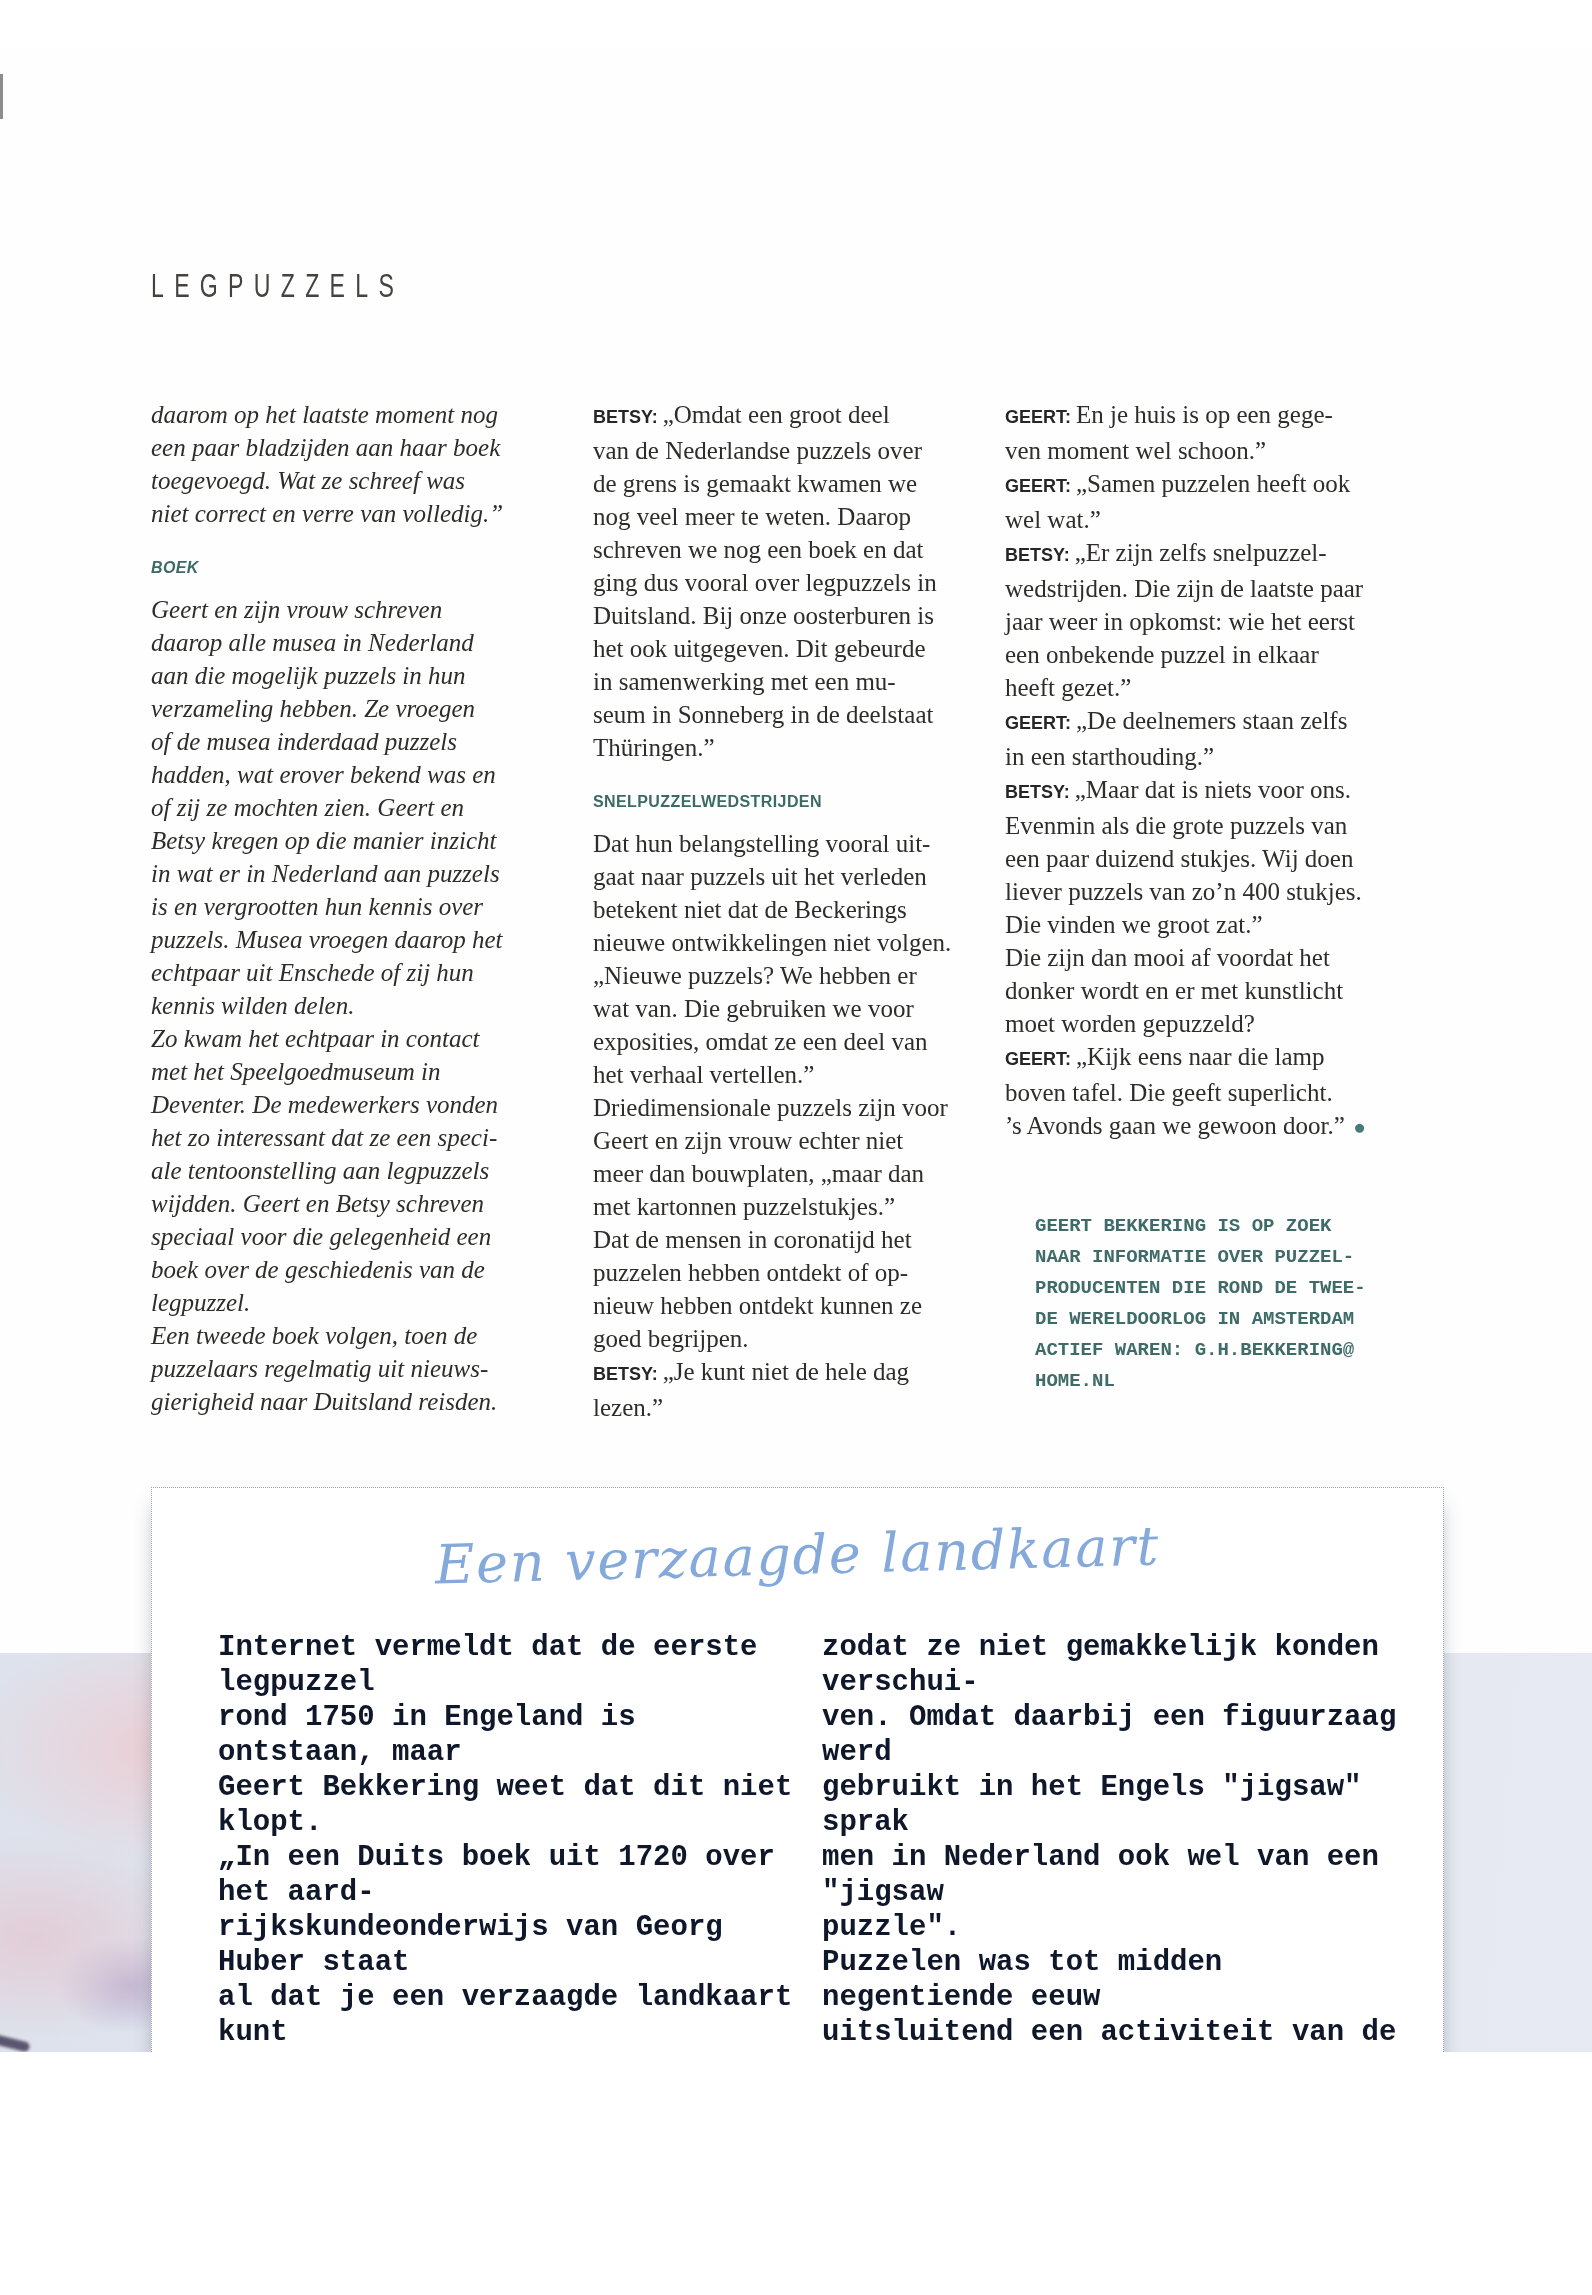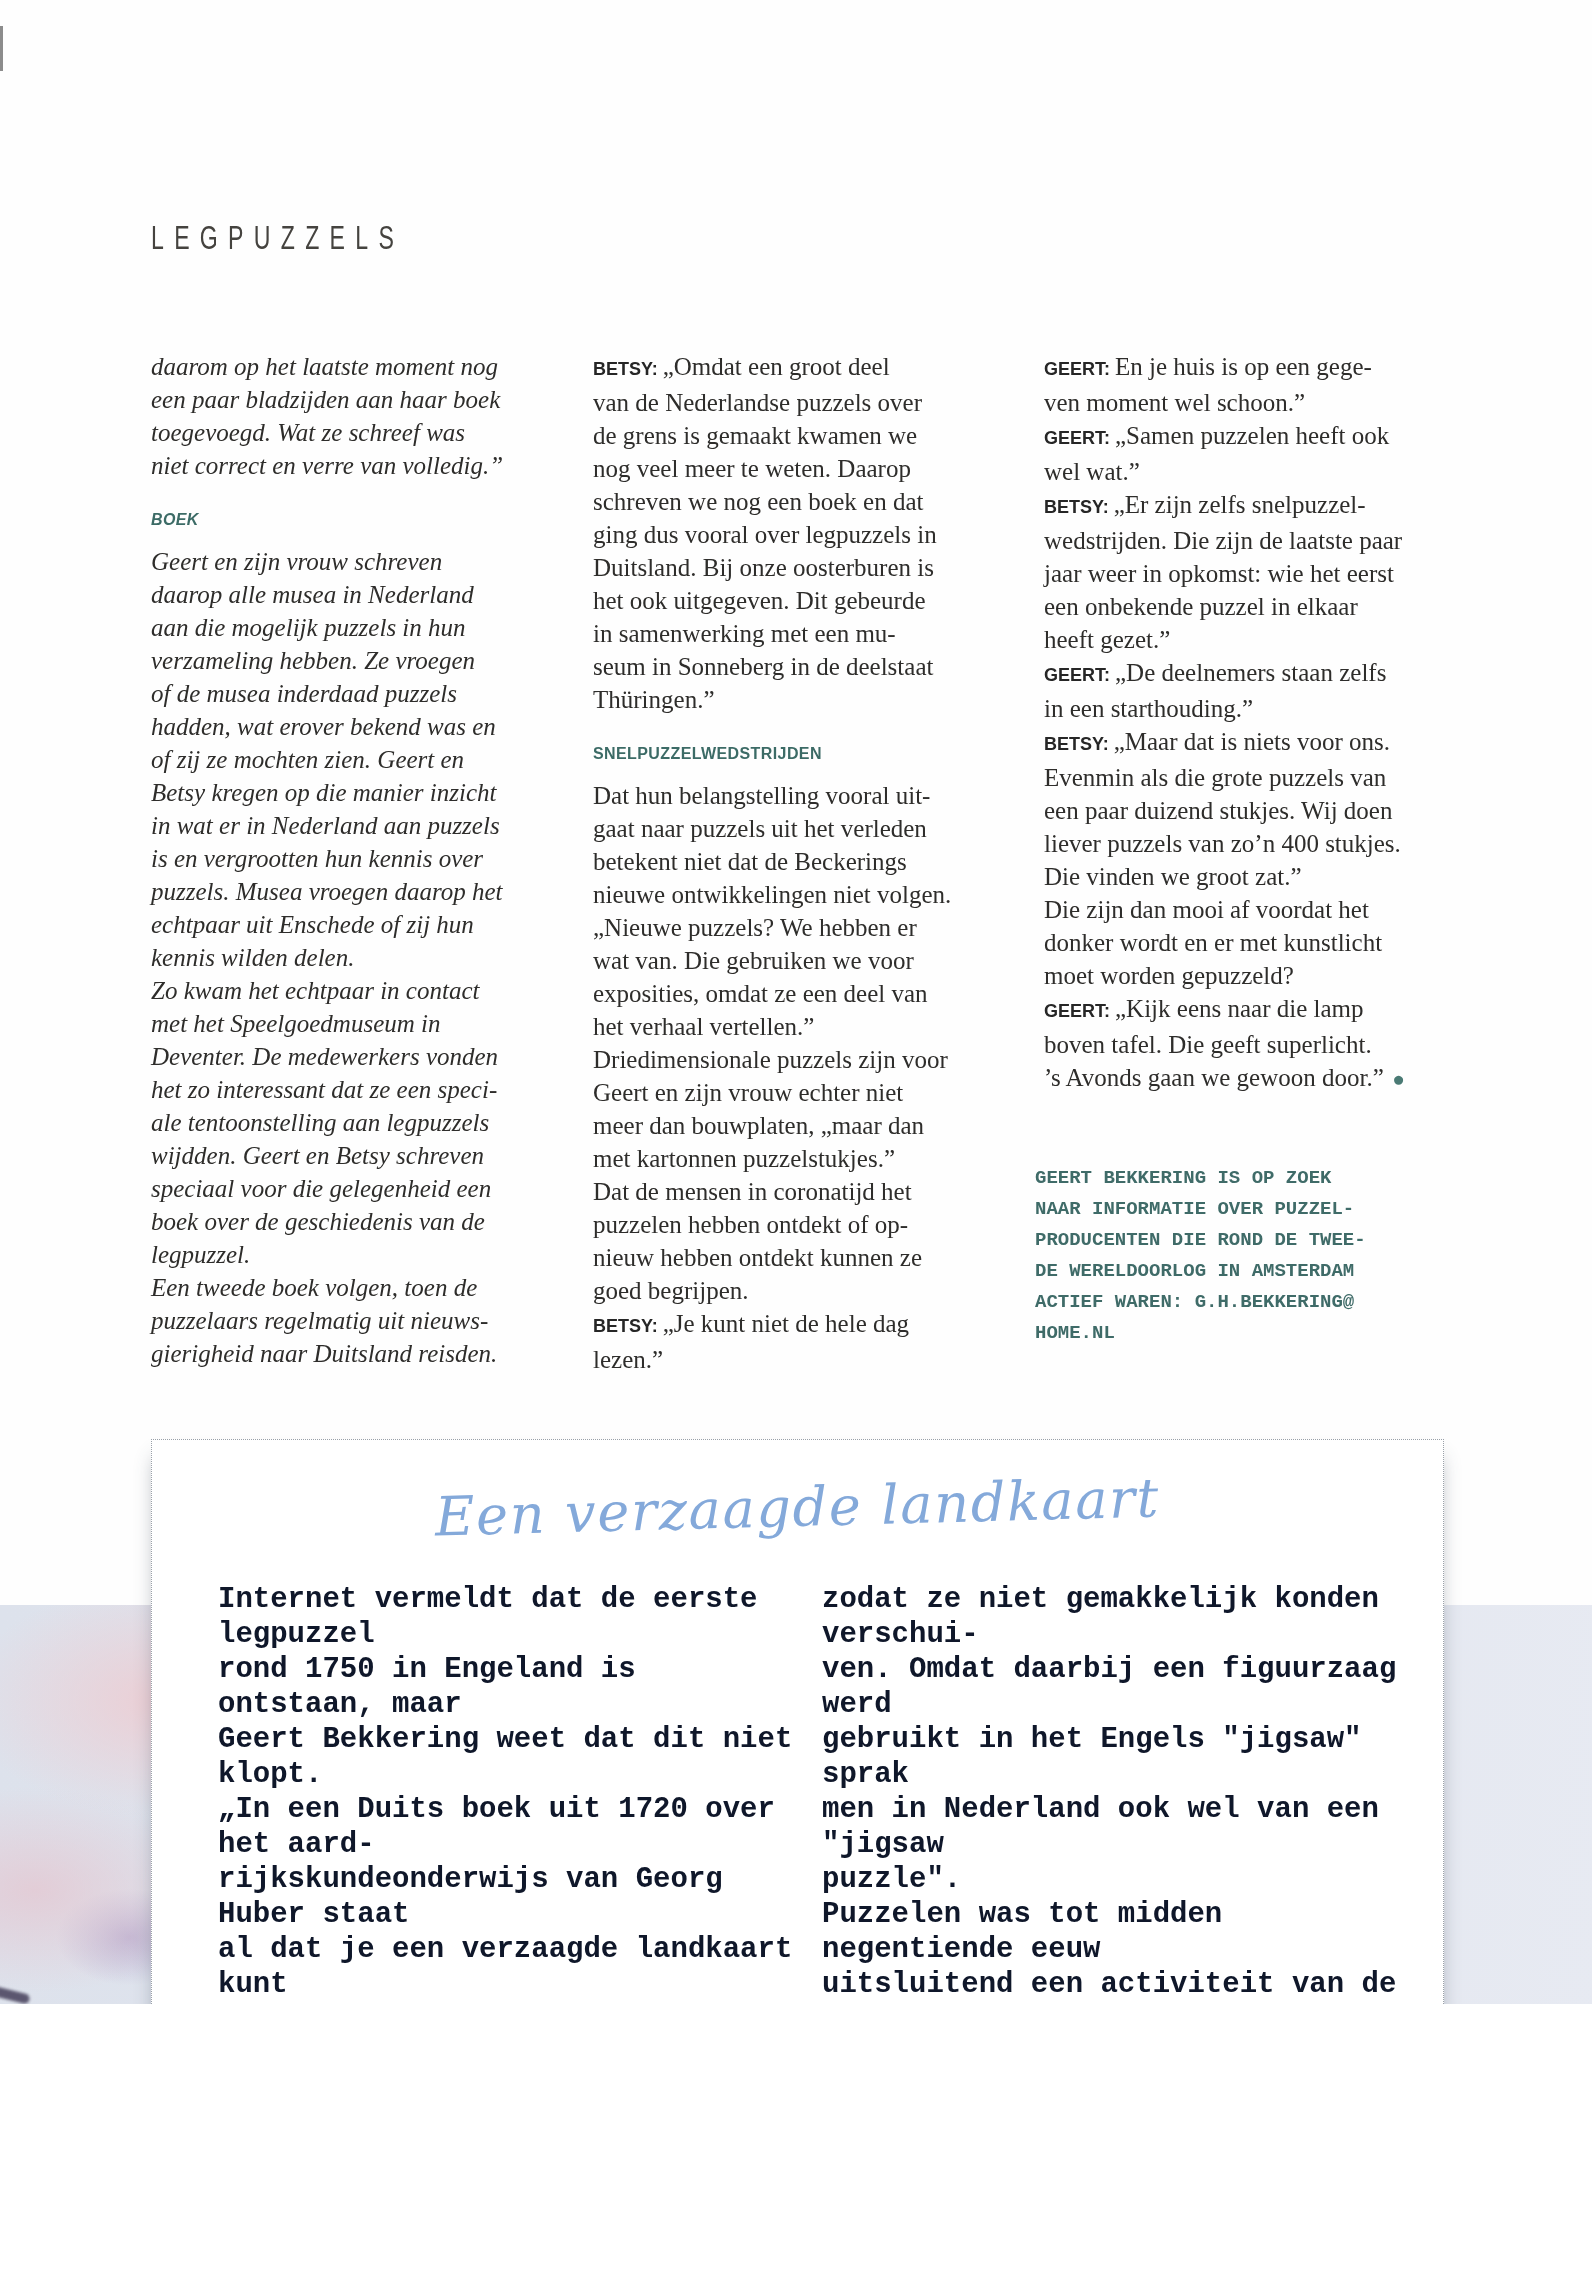--- a/index.html
+++ b/index.html
@@ -1,23 +1,23 @@
 <!DOCTYPE html>
 <html style="--teal: #3c6b66; --note: #3f6b68; --script: #84a9da; --bullet: #4a7a74;font-size:14px"><head>
 <meta charset="utf-8">
 <style>
   html,body{margin:0;padding:0;background:#ffffff;}
   .page{position:relative;width:1592px;height:2004px;background:#fefefe;overflow:hidden;
-        font-family:"Liberation Serif",serif;color:#2e2d2b;}
+        font-family:"Liberation Serif",serif;color:#2e2d2b;margin-top:48px;}
   .cropmark{position:absolute;width:2.6px;height:45px;background:#8c8c8c;}
   .masthead{position:absolute;left:151px;top:219px;font-family:"Liberation Sans",sans-serif;
         font-size:33px;font-weight:400;letter-spacing:14.7px;color:#45433f;
         transform:scaleX(.70);transform-origin:left top;white-space:nowrap;}
   .col{position:absolute;top:350px;width:412px;font-size:25px;line-height:33px;z-index:4;}
-  #col0{left:151px;font-style:italic;} #col1{left:593px;} #col2{left:1044px;}
+  #col0{left:151px;font-style:italic;} #col1{left:593px;} #col2{left:1005px;}
   .para{white-space:pre-line;}
   .sub-heading{font-family:"Liberation Sans",sans-serif;font-weight:bold;color:var(--teal);
         font-size:16px;letter-spacing:0.4px;margin-top:21px;margin-bottom:8.6px;}
   .speaker{font-family:"Liberation Sans",sans-serif;font-weight:bold;font-size:18px;color:#262626;}
   .enddot{color:var(--bullet);font-size:21px;margin-left:8.6px;}
   .note{position:absolute;left:1035px;top:1163px;width:419px;z-index:4;
         font-family:"Liberation Mono","DejaVu Sans Mono",monospace;font-weight:bold;
         font-size:19px;line-height:31px;color:var(--note);white-space:pre-line;}
   .photo{position:absolute;left:0;top:1605px;width:1592px;height:563px;z-index:1;
         background:

